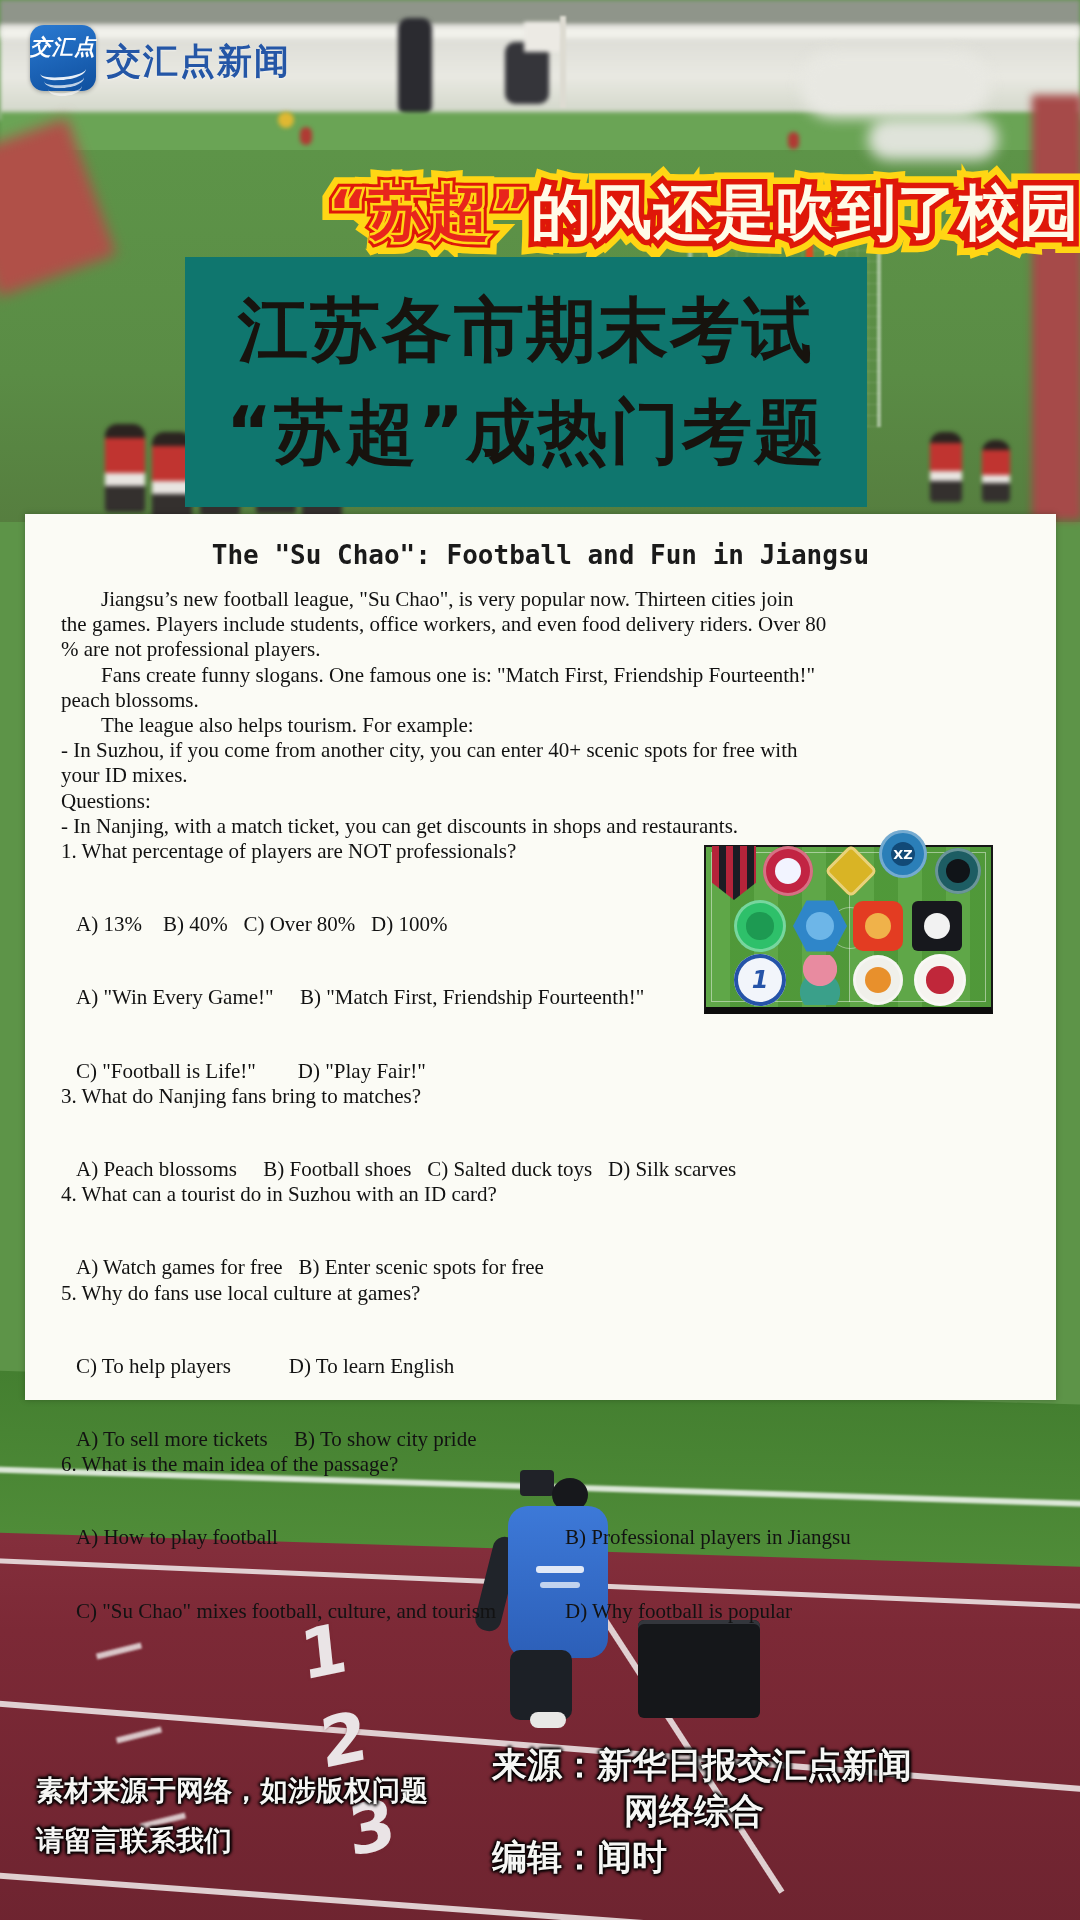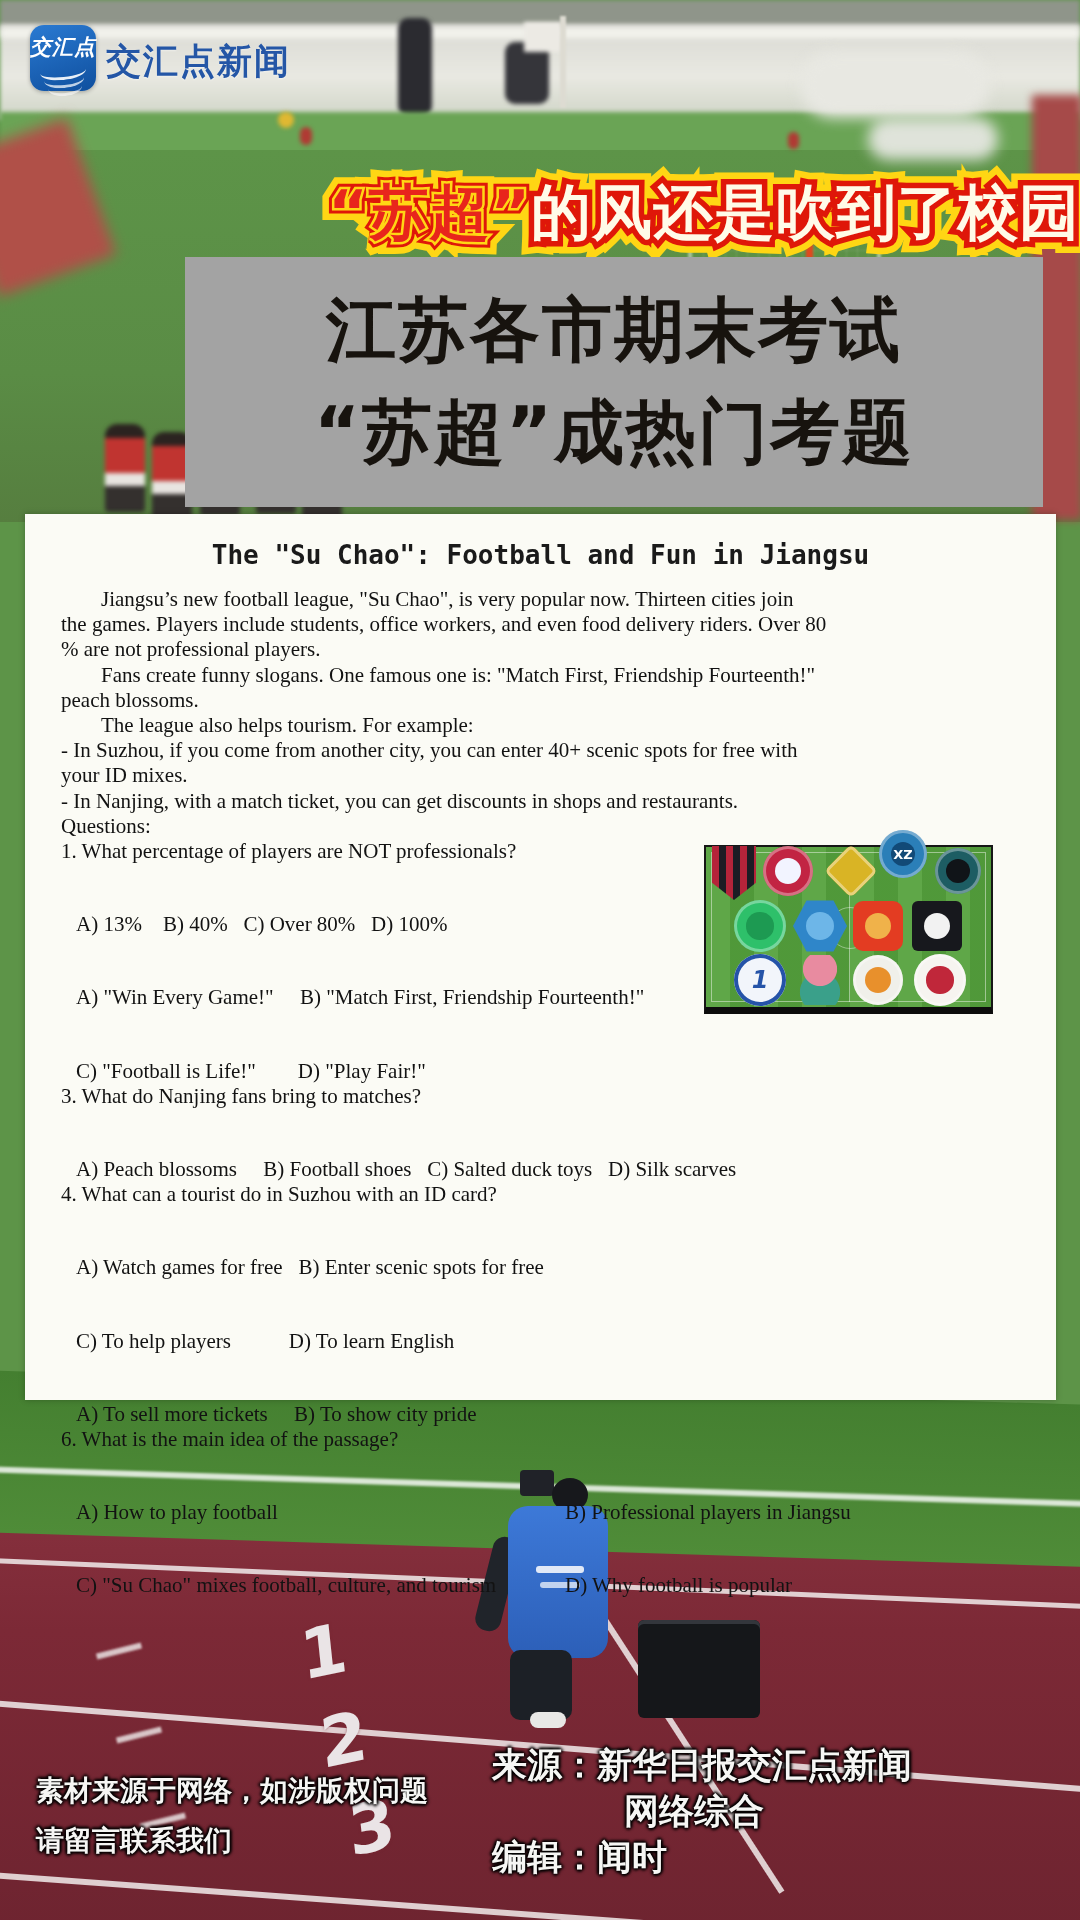--- a/index.html
+++ b/index.html
@@ -84,21 +84,21 @@
       font-size:60px;font-weight:900;letter-spacing:1px;line-height:100px;font-family:"DejaVu Sans",sans-serif;}
   .tl span{color:transparent;}
   .tl1 span{-webkit-text-stroke:24px #ffd614;}
   .tl2 span{-webkit-text-stroke:11px #df1709;}
   .tl3 .p1{-webkit-text-stroke:5px #ffd614;}
   .tl3 .p2{-webkit-text-stroke:0;}
   .tl4 .p1{color:#e8251c;-webkit-text-stroke:0;}
   .tl4 .p2{color:#fffbe8;-webkit-text-stroke:0;}
 
   
-  .sub{left:185px;top:257px;width:858px;height:250px;background:#a3a3a3;
+  .sub{left:185px;top:257px;width:682px;height:250px;background:#0f766e;
        display:flex;flex-direction:column;justify-content:center;align-items:center;gap:8px;}
   .sub div{font-size:70px;font-weight:900;color:#17130e;letter-spacing:2px;white-space:nowrap;}
 
   
   .card{left:25px;top:514px;width:1031px;height:886px;background:#fbfbf5;box-shadow:0 0 6px rgba(0,0,0,.25);}
   .x-title{margin:26px 20px 0 20px;text-align:center;font-family:"DejaVu Sans Mono",monospace;
            font-weight:700;font-size:26px;color:#1a1a1a;letter-spacing:0;}
   .x-lines{margin:17px 26px 0 36px;font-family:"Liberation Serif",serif;font-weight:500;
            font-size:21px;line-height:25.2px;color:#121212;}
   .x-line{position:relative;}
@@ -225,30 +225,31 @@
     <div class="x-title">The "Su Chao": Football and Fun in Jiangsu</div>
     <div class="x-lines">
       <div class="x-line ind1"><span class="c1">Jiangsu’s new football league, "Su Chao", is very popular now. Thirteen cities join</span></div>
         <div class="x-line ind0"><span class="c1">the games. Players include students, office workers, and even food delivery riders. Over 80</span></div>
         <div class="x-line ind0"><span class="c1">% are not professional players.</span></div>
         <div class="x-line ind1"><span class="c1">Fans create funny slogans. One famous one is: "Match First, Friendship Fourteenth!"</span></div>
         <div class="x-line ind0"><span class="c1">peach blossoms.</span></div>
         <div class="x-line ind1"><span class="c1">The league also helps tourism. For example:</span></div>
         <div class="x-line ind0"><span class="c1">- In Suzhou, if you come from another city, you can enter 40+ scenic spots for free with</span></div>
         <div class="x-line ind0"><span class="c1">your ID mixes.</span></div>
+        <div class="x-line ind0"><span class="c1">Questions:</span></div>
         <div class="x-line ind0"><span class="c1">- In Nanjing, with a match ticket, you can get discounts in shops and restaurants.</span></div>
-        <div class="x-line ind0"><span class="c1">Questions:</span></div>
         <div class="x-line ind0"><span class="c1">1. What percentage of players are NOT professionals?</span></div>
         <div class="x-line ind2"><span class="c1">A) 13%    B) 40%   C) Over 80%   D) 100%</span></div>
         <div class="x-line ind2"><span class="c1">A) "Win Every Game!"     B) "Match First, Friendship Fourteenth!"</span></div>
         <div class="x-line ind2"><span class="c1">C) "Football is Life!"        D) "Play Fair!"</span></div>
         <div class="x-line ind0"><span class="c1">3. What do Nanjing fans bring to matches?</span></div>
         <div class="x-line ind2"><span class="c1">A) Peach blossoms     B) Football shoes   C) Salted duck toys   D) Silk scarves</span></div>
         <div class="x-line ind0"><span class="c1">4. What can a tourist do in Suzhou with an ID card?</span></div>
         <div class="x-line ind2"><span class="c1">A) Watch games for free   B) Enter scenic spots for free</span></div>
+        <div class="x-line ind0"><span class="c1">5. Why do fans use local culture at games?</span></div>
         <div class="x-line ind2"><span class="c1">C) To help players           D) To learn English</span></div>
         <div class="x-line ind2"><span class="c1">A) To sell more tickets     B) To show city pride</span></div>
         <div class="x-line ind0"><span class="c1">6. What is the main idea of the passage?</span></div>
         <div class="x-line ind2 twocol"><span class="c1">A) How to play football</span><span class="c2">B) Professional players in Jiangsu</span></div>
         <div class="x-line ind2 twocol"><span class="c1">C) "Su Chao" mixes football, culture, and tourism</span><span class="c2">D) Why football is popular</span></div>
     </div>
     <div class="abs pitchbox">
       <div class="pitch-border"></div>
       <div class="pitch-mid"></div>
       <div class="pitch-circle"></div>

